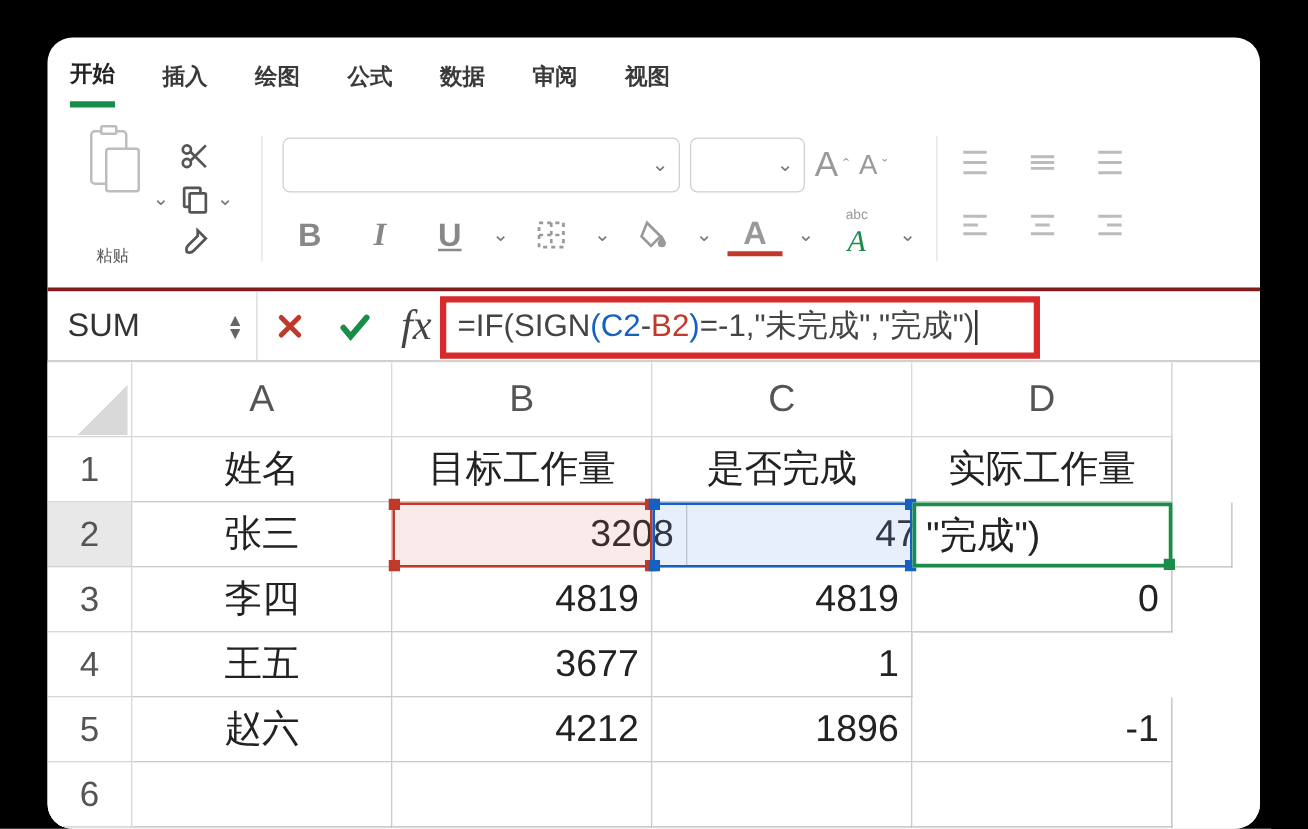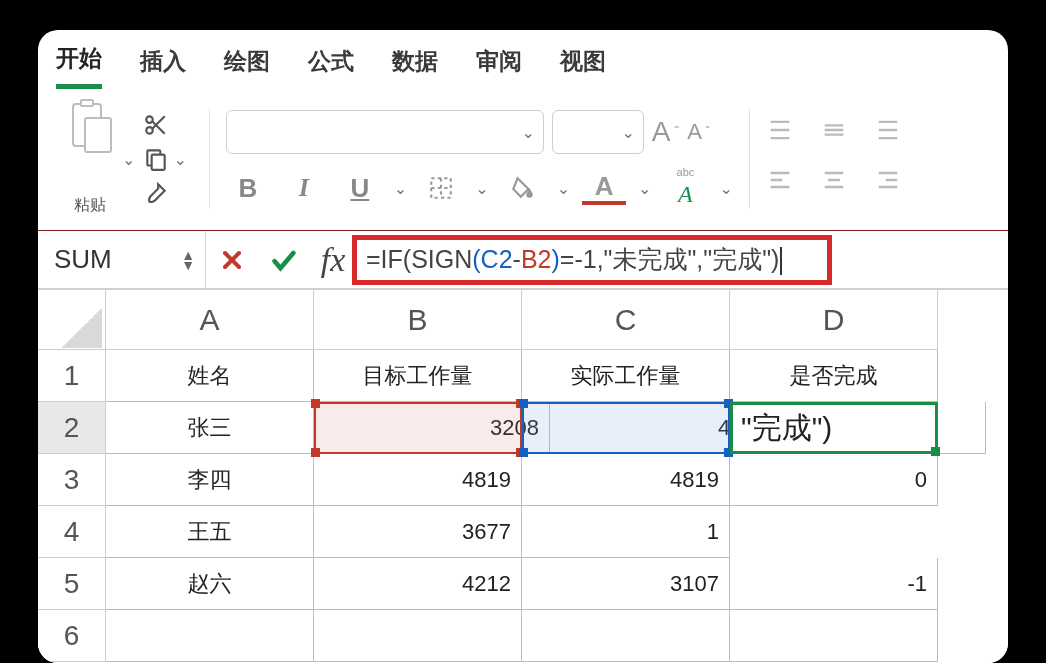--- a/index.html
+++ b/index.html
@@ -20,21 +20,21 @@
 
   
   .ribbon-tabs {
     display: flex;
     align-items: center;
     padding: 12px 18px 0 18px;
     gap: 38px;
     height: 60px;
   }
   .ribbon-tabs .tab {
-    font-size: 23px;
+    font-size: 18px;
     font-weight: 700;
     color: #3a3a3a;
     padding-bottom: 10px;
     cursor: pointer;
     white-space: nowrap;
   }
   .ribbon-tabs .tab.active {
     border-bottom: 5px solid #1a8d4a;
     color: #222;
   }
@@ -121,21 +121,21 @@
     gap: 14px 18px;
     margin-left: 6px;
   }
   .align-grid .al {
     color:#999; cursor:pointer;
   }
 
   
   .formula-bar {
     display:flex; align-items:center;
-    border-top: 1px solid #7f1d1d;
+    border-top: 3px solid #7f1d1d;
     border-bottom: 2px solid #d0d0d0;
     height: 60px;
     position: relative;
   }
   .namebox {
     width: 168px; height: 100%;
     border-right: 1px solid #d8d8d8;
     display:flex; align-items:center; justify-content:space-between;
     padding: 0 10px 0 16px;
     font-size: 26px; color:#333;
@@ -214,21 +214,21 @@
     height:52px;
     background:#e8e8e8;
   }
   .cells {
     position:absolute; left:68px; top:60px;
   }
   .cells .row { display:flex; height:52px; }
   .cells .cell {
     border-right:1px solid #bbb; border-bottom:1px solid #bbb;
     display:flex; align-items:center;
-    font-size: 22px; color:#222;
+    font-size: 30px; color:#222;
     padding: 0 10px;
     background:#fff;
     text-align:center;
   }
   .cells .cell.center { justify-content:center; }
   .cells .cell.right  { justify-content:flex-end; }
   .cells .cell.left   { justify-content:flex-start; }
 
   
   .refbox {
@@ -276,21 +276,21 @@
   <div class="ribbon">
 
     <div class="rgroup">
       <div class="rgroup row">
         <div class="paste-btn">
           <div class="paste-icon">
             <div class="clip-back"></div>
               <div class="clip-tab"></div>
               <div class="page-front"></div>
           </div>
-          <span style="font-size:16px;color:#555;margin-top:34px;">粘贴</span>
+          <span style="font-size:13px;color:#555;margin-top:34px;">粘贴</span>
         </div>
         <span class="dd">⌄</span>
         <div class="mini-col">
           <div class="iconbtn">
             <svg width="26" height="26" viewBox="0 0 24 24" fill="none" stroke="#555" stroke-width="2">
                 <circle cx="6" cy="7" r="3"></circle>
                 <circle cx="6" cy="17" r="3"></circle>
                 <path d="M8.5 8.5 L20 20 M8.5 15.5 L20 4"></path>
               </svg>
           </div>
@@ -431,22 +431,22 @@
       <div class="rh">4</div>
       <div class="rh">5</div>
       <div class="rh">6</div>
     </div>
 
     <div class="cells">
 
       <div class="row">
         <div class="cell center" style="width:208px">姓名</div>
         <div class="cell center" style="width:208px">目标工作量</div>
+        <div class="cell center" style="width:208px">是否完成</div>
         <div class="cell center" style="width:208px">实际工作量</div>
-        <div class="cell center" style="width:208px">是否完成</div>
       </div>
 
       <div class="row">
         <div class="cell center" style="width:208px">张三</div>
         <div class="cell right" style="width:236px">3208</div>
         <div class="cell right" style="width:228px">4783</div>
         <div class="cell left" style="width:208px"></div>
       </div>
 
       <div class="row">
@@ -458,21 +458,21 @@
 
       <div class="row">
         <div class="cell center" style="width:208px">王五</div>
         <div class="cell right" style="width:208px">3677</div>
         <div class="cell right" style="width:208px">1</div>
       </div>
 
       <div class="row">
         <div class="cell center" style="width:208px">赵六</div>
         <div class="cell right" style="width:208px">4212</div>
-        <div class="cell right" style="width:208px">3107</div>
+        <div class="cell right" style="width:208px">1896</div>
         <div class="cell right" style="width:208px">-1</div>
       </div>
 
       <div class="row">
         <div class="cell" style="width:208px"></div>
         <div class="cell" style="width:208px"></div>
         <div class="cell" style="width:208px"></div>
         <div class="cell" style="width:208px"></div>
       </div>
     </div>

